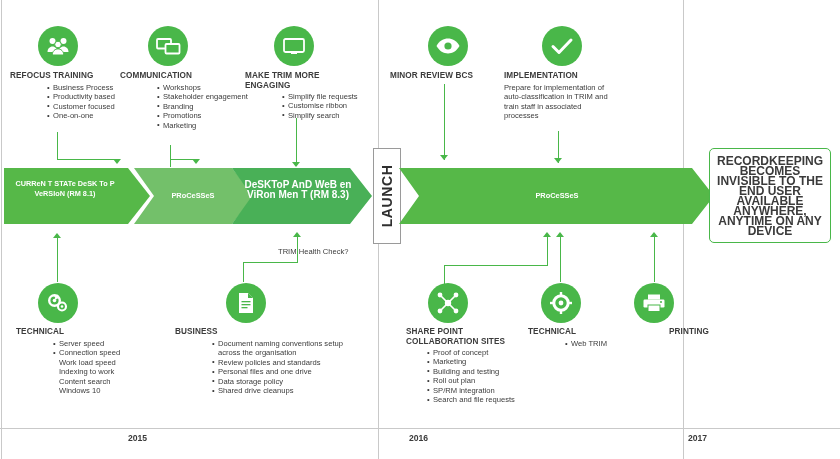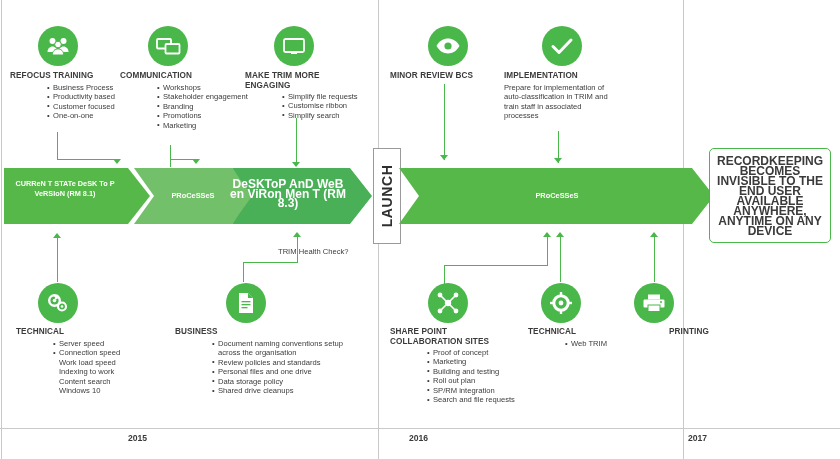--- a/index.html
+++ b/index.html
@@ -212,21 +212,21 @@
       <path d="M0 0 H98 L120 28 L98 56 H0 L20 28 Z" fill="#73c06a"></path>
     </svg>
   </div>
   <div class="chevlabel" style="left:140px; top:191px; width:106px; font-size:7.4px;">PRoCeSSeS</div>
 
   <div class="chev" style="left:232px; top:168px;">
     <svg width="140" height="56" viewBox="0 0 140 56">
       <path d="M0 0 H118 L140 28 L118 56 H0 L20 28 Z" fill="#49b057"></path>
     </svg>
   </div>
-  <div class="chevlabel" style="left:228px; top:180px; width:120px; font-size:12px;">DeSKToP AnD WeB en ViRon Men T (RM 8.3)</div>
+  <div class="chevlabel" style="left:238px; top:180px; width:120px; font-size:10px;">DeSKToP AnD WeB en ViRon Men T (RM 8.3)</div>
 
   <div class="launch" style="left:373px; top:148px; width:28px; height:96px;">
     <span>LAUNCH</span>
   </div>
 
   <div class="chev" style="left:399px; top:168px;">
     <svg width="315" height="56" viewBox="0 0 315 56">
       <path d="M0 0 H293 L315 28 L293 56 H0 L20 28 Z" fill="#56b848"></path>
     </svg>
   </div>
@@ -334,21 +334,21 @@
     <ul>
       <li class="b" style="white-space:normal; width:140px;">Document naming conventions setup across the organisation</li>
       <li class="b">Review policies and standards</li>
       <li class="b">Personal files and one drive</li>
       <li class="b">Data storage policy</li>
       <li class="b">Shared drive cleanups</li>
     </ul>
   </div>
 
   <div class="blk" style="left:390px; top:327px; width:120px;">
-    <div class="hd" style="width:116px; white-space:normal;">SHARE POINT COLLABORATION SITES</div>
+    <div class="hd" style="width:116px; white-space:normal;margin-left:16px;">SHARE POINT COLLABORATION SITES</div>
     <ul style="margin-top:1px;">
       <li class="b">Proof of concept</li>
       <li class="b">Marketing</li>
       <li class="b">Building and testing</li>
       <li class="b">Roll out plan</li>
       <li class="b">SP/RM integration</li>
       <li class="b">Search and file requests</li>
     </ul>
   </div>
 

